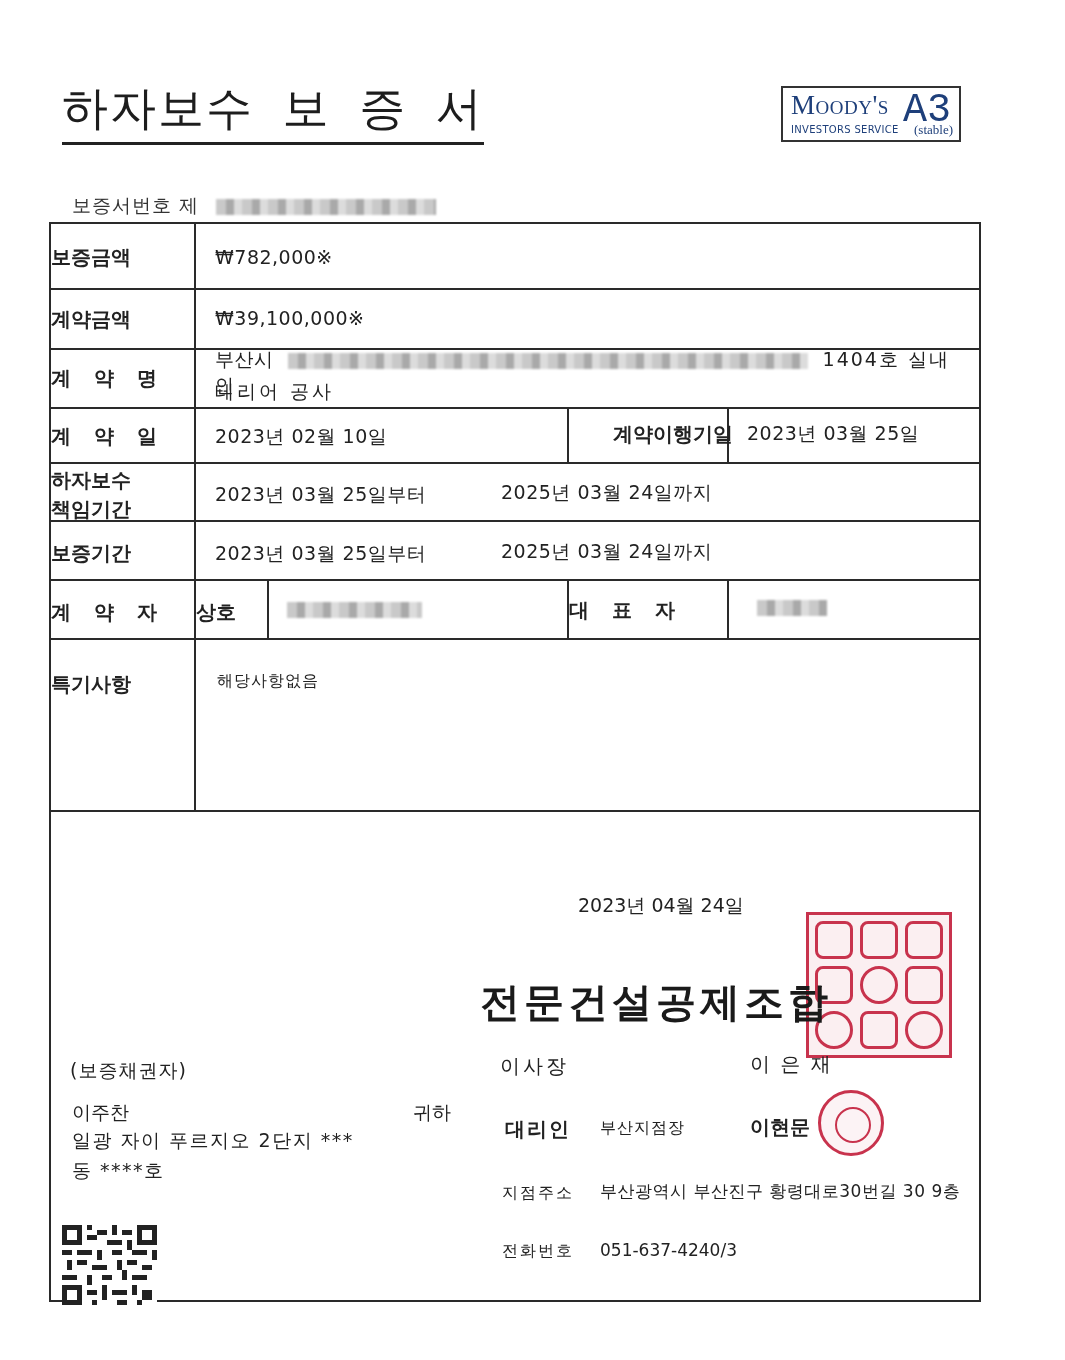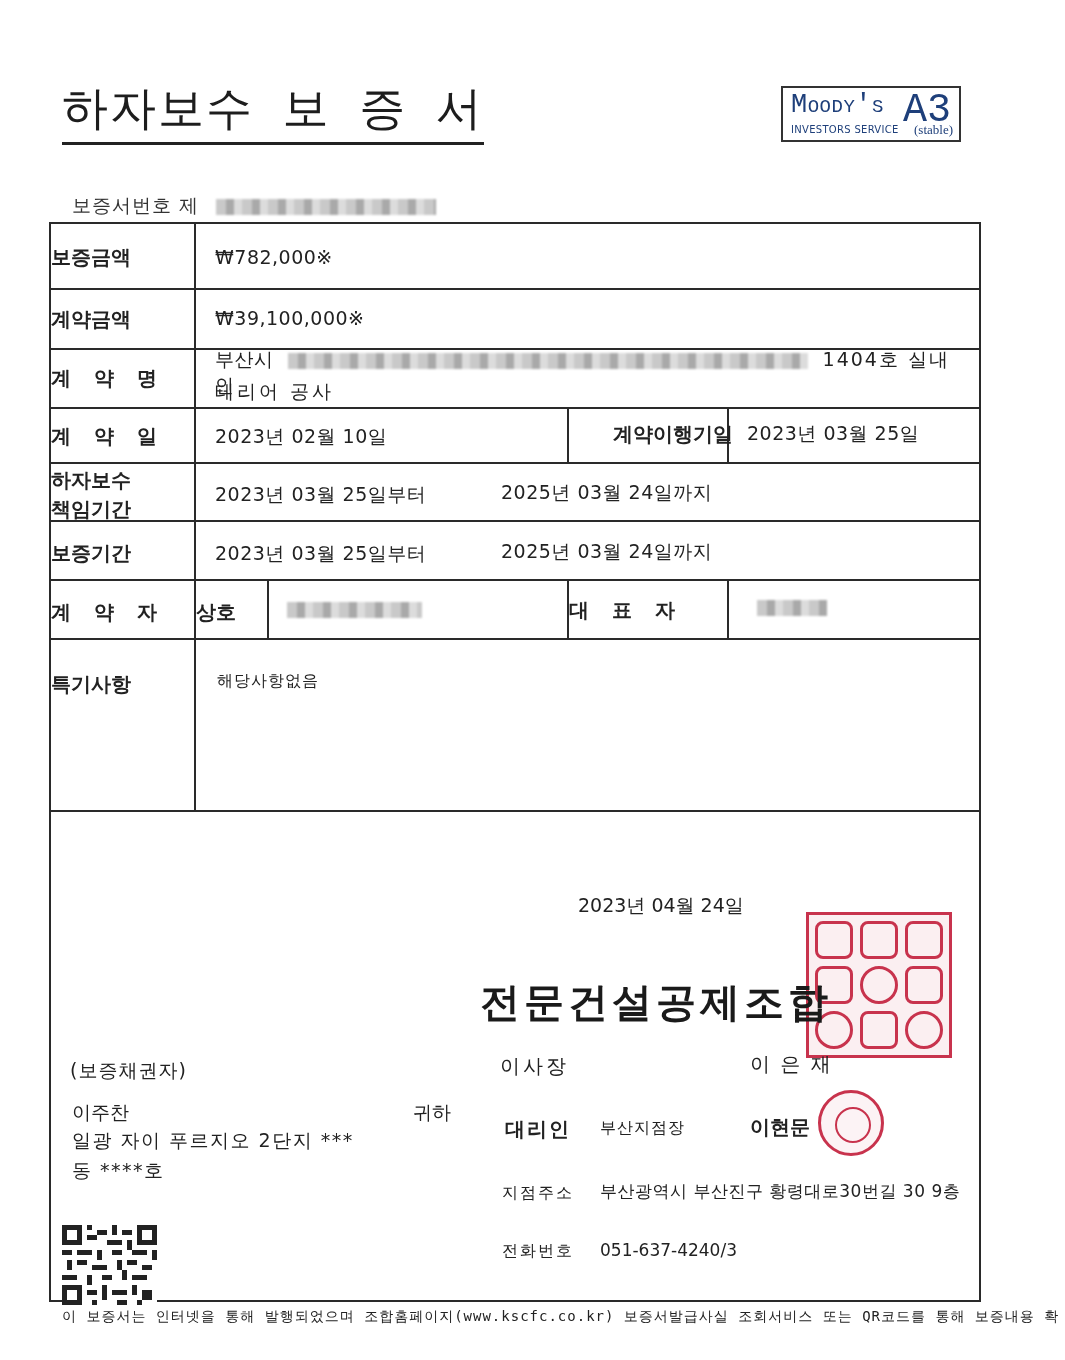--- a/index.html
+++ b/index.html
@@ -10,21 +10,21 @@
   }
   .abs { position:absolute; }
   .title {
     left:62px; top:78px; font-size:46px; letter-spacing:2px; color:#1d1d1d;
     border-bottom:3px solid #222; padding-bottom:2px; word-spacing:12px;
   }
   .moody {
     left:781px; top:86px; width:180px; height:56px; border:2px solid #333;
     box-sizing:border-box; color:#1e3f7a; font-family:"Liberation Serif","DejaVu Serif",serif;
   }
-  .moody .name { position:absolute; left:8px; top:2px; font-size:27px; font-variant:small-caps; letter-spacing:0.5px;font-family:Liberation Mono, monospace; }
+  .moody .name { position:absolute; left:8px; top:2px; font-size:27px; font-variant:small-caps; letter-spacing:0.5px; }
   .moody .rating { position:absolute; right:8px; top:0px; font-size:40px;font-family:Liberation Mono, monospace; }
   .moody .svc { position:absolute; left:8px; top:36px; font-size:10px; font-weight:normal; font-family:"DejaVu Sans","Liberation Sans",sans-serif; letter-spacing:0.3px; }
   .moody .stable { position:absolute; right:6px; top:34px; font-size:13px; }
   .certno { left:72px; top:193px; font-size:19px; color:#333; letter-spacing:1px; }
   .blur {
     display:inline-block; height:16px; vertical-align:middle;
     background:repeating-linear-gradient(90deg,#c9c9c9 0 10px,#a9a9a9 10px 18px,#dcdcdc 18px 26px);
     filter:blur(1.2px);
   }
   .frame {
@@ -204,14 +204,13 @@
       <rect x="10" y="13" width="3" height="1"></rect>
       <rect x="14" y="12" width="1" height="2"></rect>
       <rect x="16" y="13" width="2" height="2"></rect>
     <rect x="6" y="15" width="1" height="1"></rect>
       <rect x="11" y="15" width="2" height="1"></rect>
       <rect x="15" y="15" width="1" height="1"></rect>
   </g>
 </svg>
 
 <div class="abs footer">
-  <div>이 보증서는 인터넷을 통해 발행되었으며 조합홈페이지(www.kscfc.co.kr) 보증서발급사실 조회서비스 또는 QR코드를 통해 보증내용 확</div>
 </div>
 
 </body></html>

